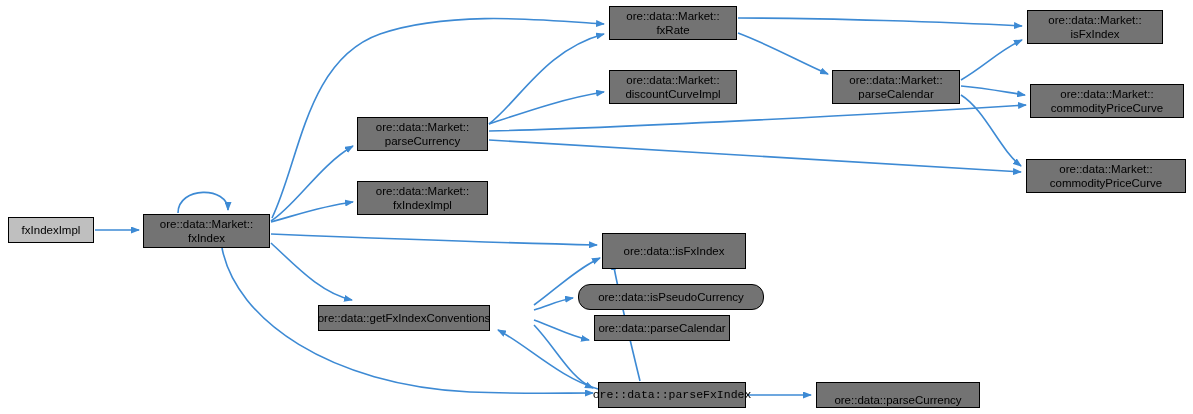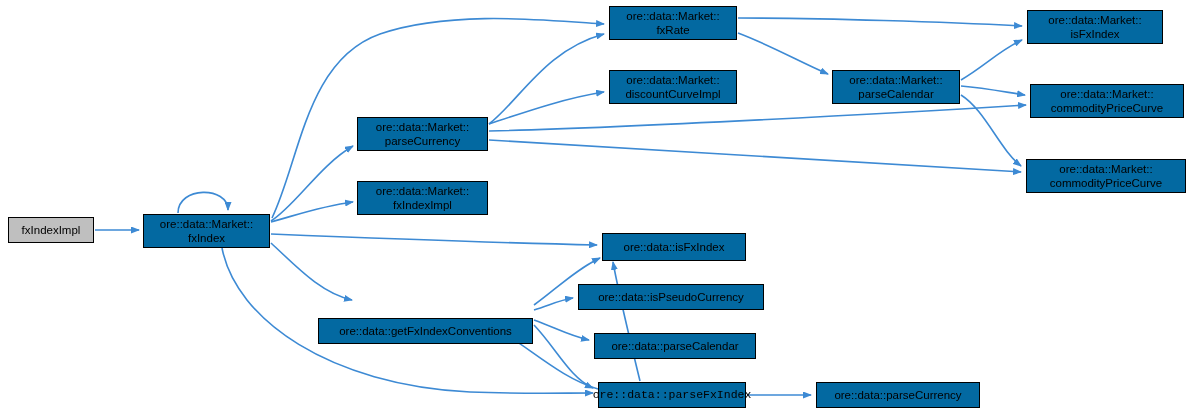--- a/index.html
+++ b/index.html
@@ -20,21 +20,21 @@
     left: 0;
     top: 0;
     width: 1193px;
     height: 414px;
     pointer-events: none;
   }
   .node {
     position: absolute;
     box-sizing: border-box;
     border: 1px solid #000000;
-    background: #0369a1;
+    background: #737373;
     display: flex;
     flex-direction: column;
     align-items: center;
     justify-content: center;
     font-size: 11.5px;
     line-height: 14px;
     color: #000000;
     text-align: center;
     white-space: nowrap;
   }
@@ -150,37 +150,37 @@
   <div class="node" style="left:1026px; top:159px; width:160px; height:34px;">
     <span class="l1">ore::data::Market::</span>
     <span class="l2">commodityPriceCurve</span>
   </div>
 
   <div class="node" style="left:357px; top:181px; width:131px; height:34px;">
     <span class="l1">ore::data::Market::</span>
     <span class="l2">fxIndexImpl</span>
   </div>
 
-  <div class="node" style="left:602px; top:233px; width:144px; height:28px;">
+  <div class="node" style="left:602px; top:233px; width:144px; height:36px;">
     <span class="l1">ore::data::isFxIndex</span>
   </div>
 
-  <div class="node" style="left:318px; top:318px; width:215px; height:26px;">
+  <div class="node" style="left:318px; top:305px; width:172px; height:26px;">
     <span class="l1">ore::data::getFxIndexConventions</span>
   </div>
 
-  <div class="node" style="left:578px; top:284px; width:186px; height:26px;">
+  <div class="node" style="left:578px; top:284px; width:186px; height:26px;border-radius:12px;">
     <span class="l1">ore::data::isPseudoCurrency</span>
   </div>
 
-  <div class="node" style="left:594px; top:333px; width:162px; height:26px;">
+  <div class="node" style="left:594px; top:315px; width:136px; height:26px;">
     <span class="l1">ore::data::parseCalendar</span>
   </div>
 
   <div class="node" style="left:598px; top:382px; width:148px; height:26px;font-family:Liberation Mono, monospace;">
     <span class="l1">ore::data::parseFxIndex</span>
   </div>
 
-  <div class="node" style="left:816px; top:382px; width:164px; height:26px;">
+  <div class="node" style="left:816px; top:382px; width:164px; height:26px;justify-content:flex-end;">
     <span class="l1">ore::data::parseCurrency</span>
   </div>
 
 </div>
 
 </body></html>

